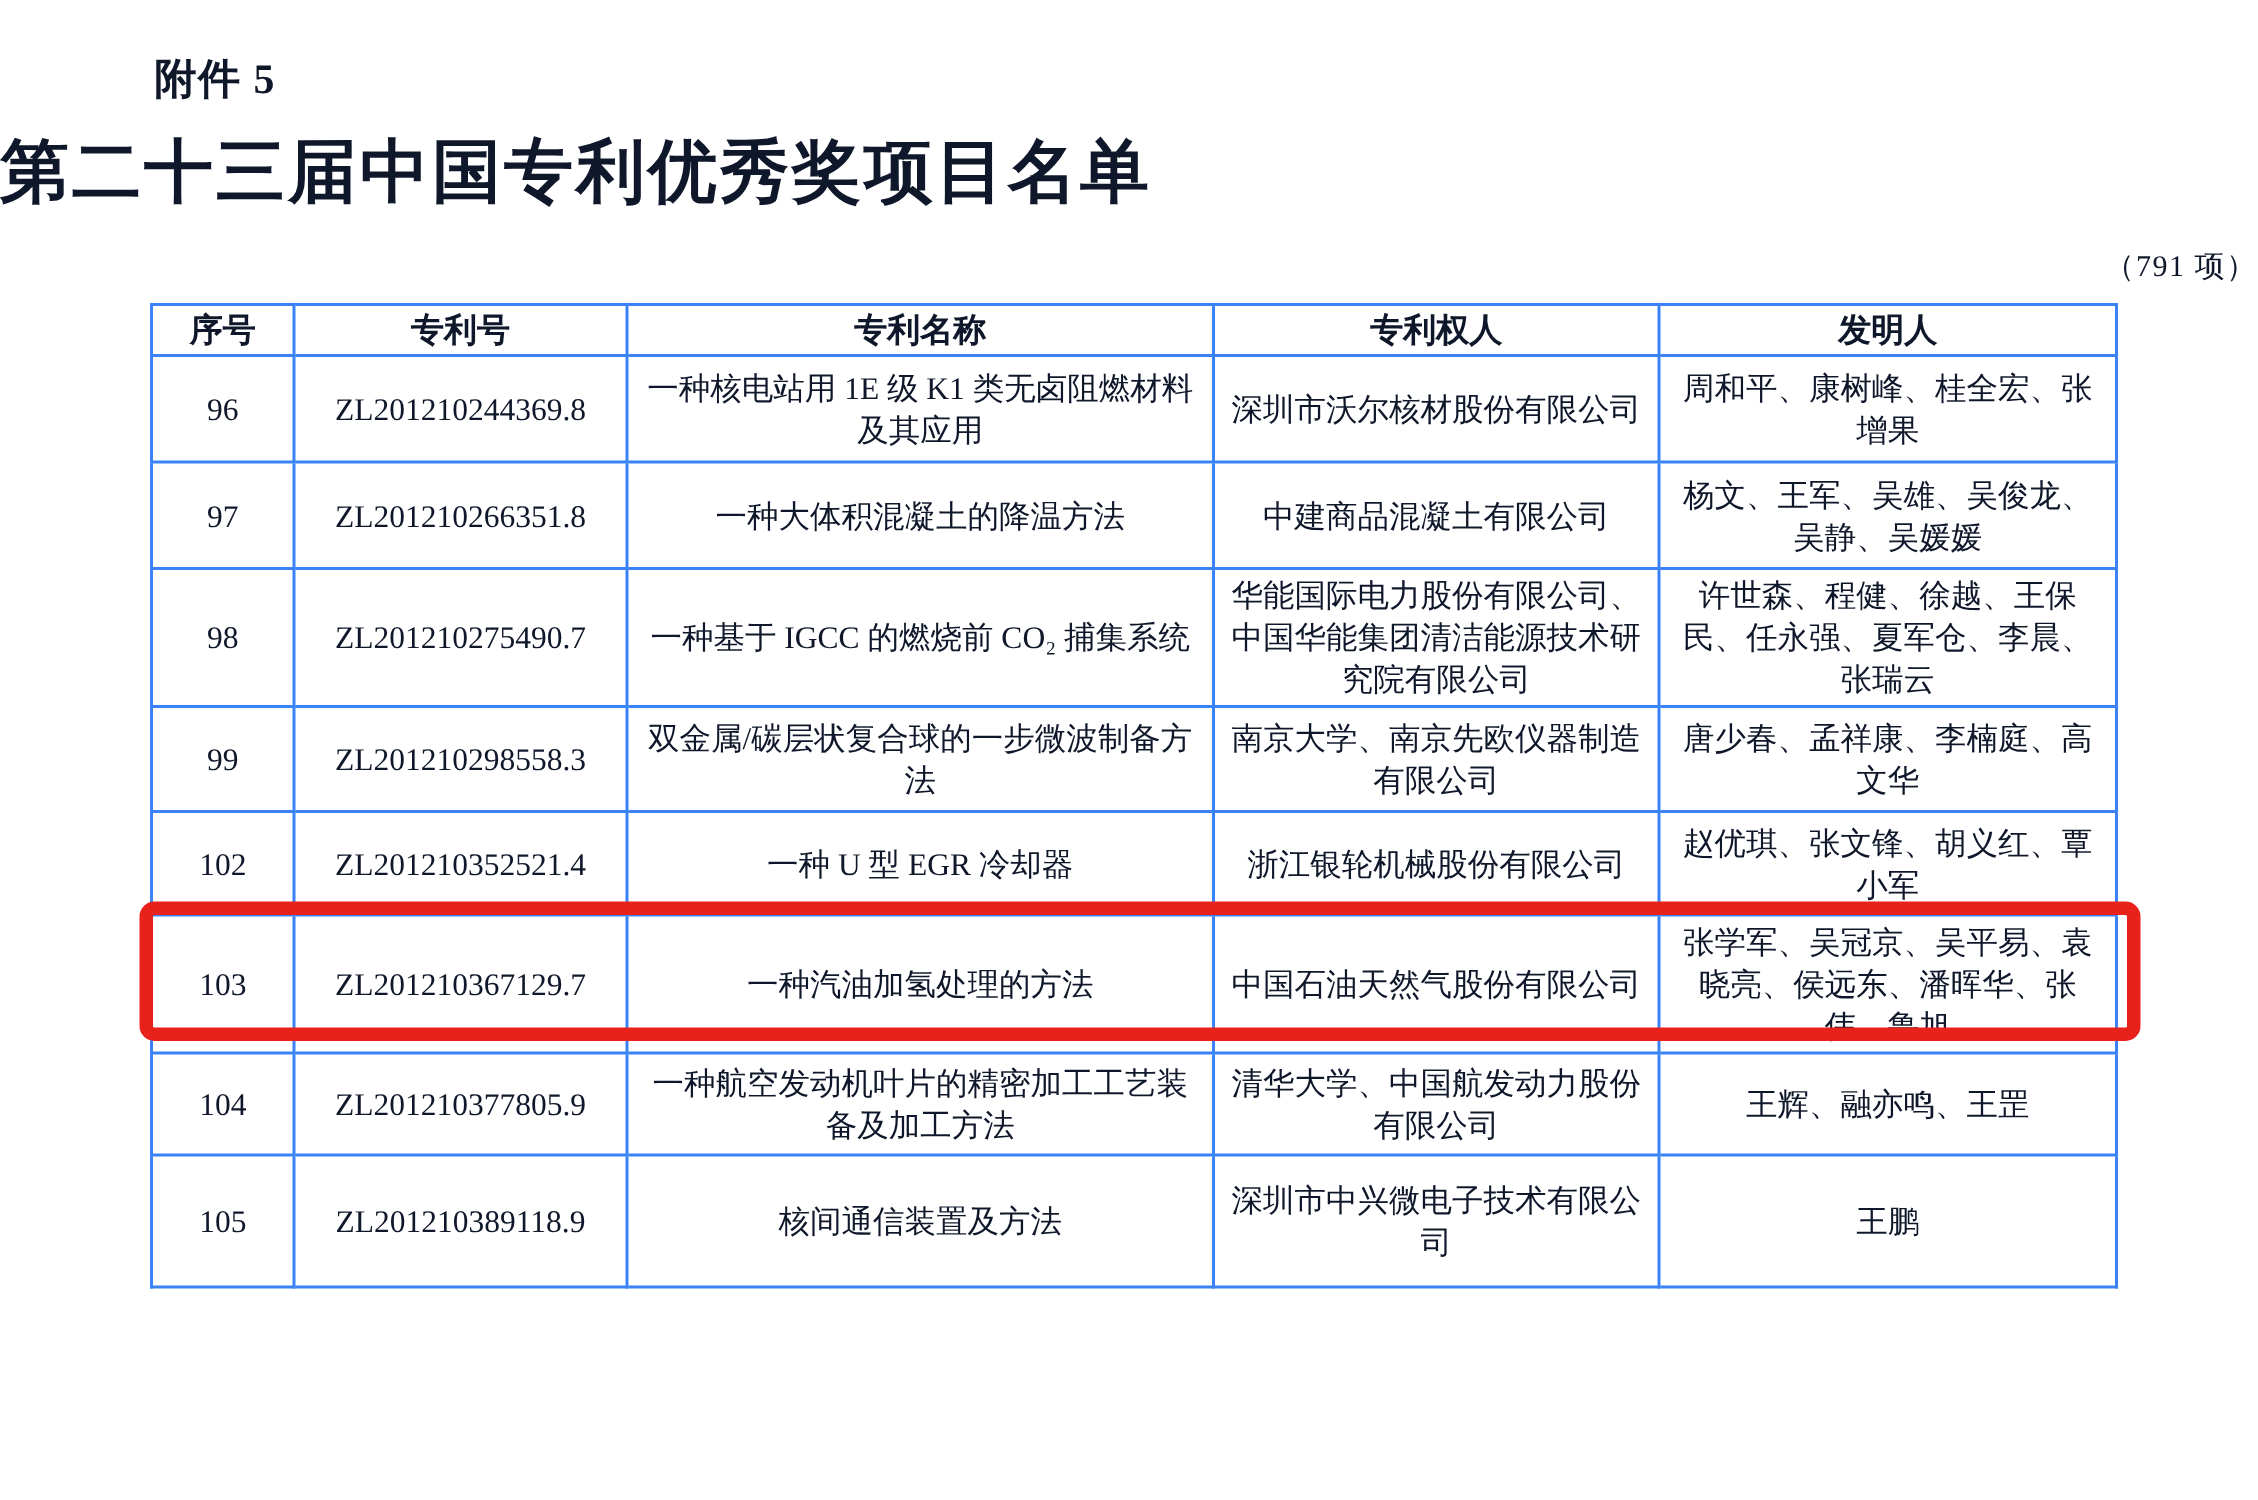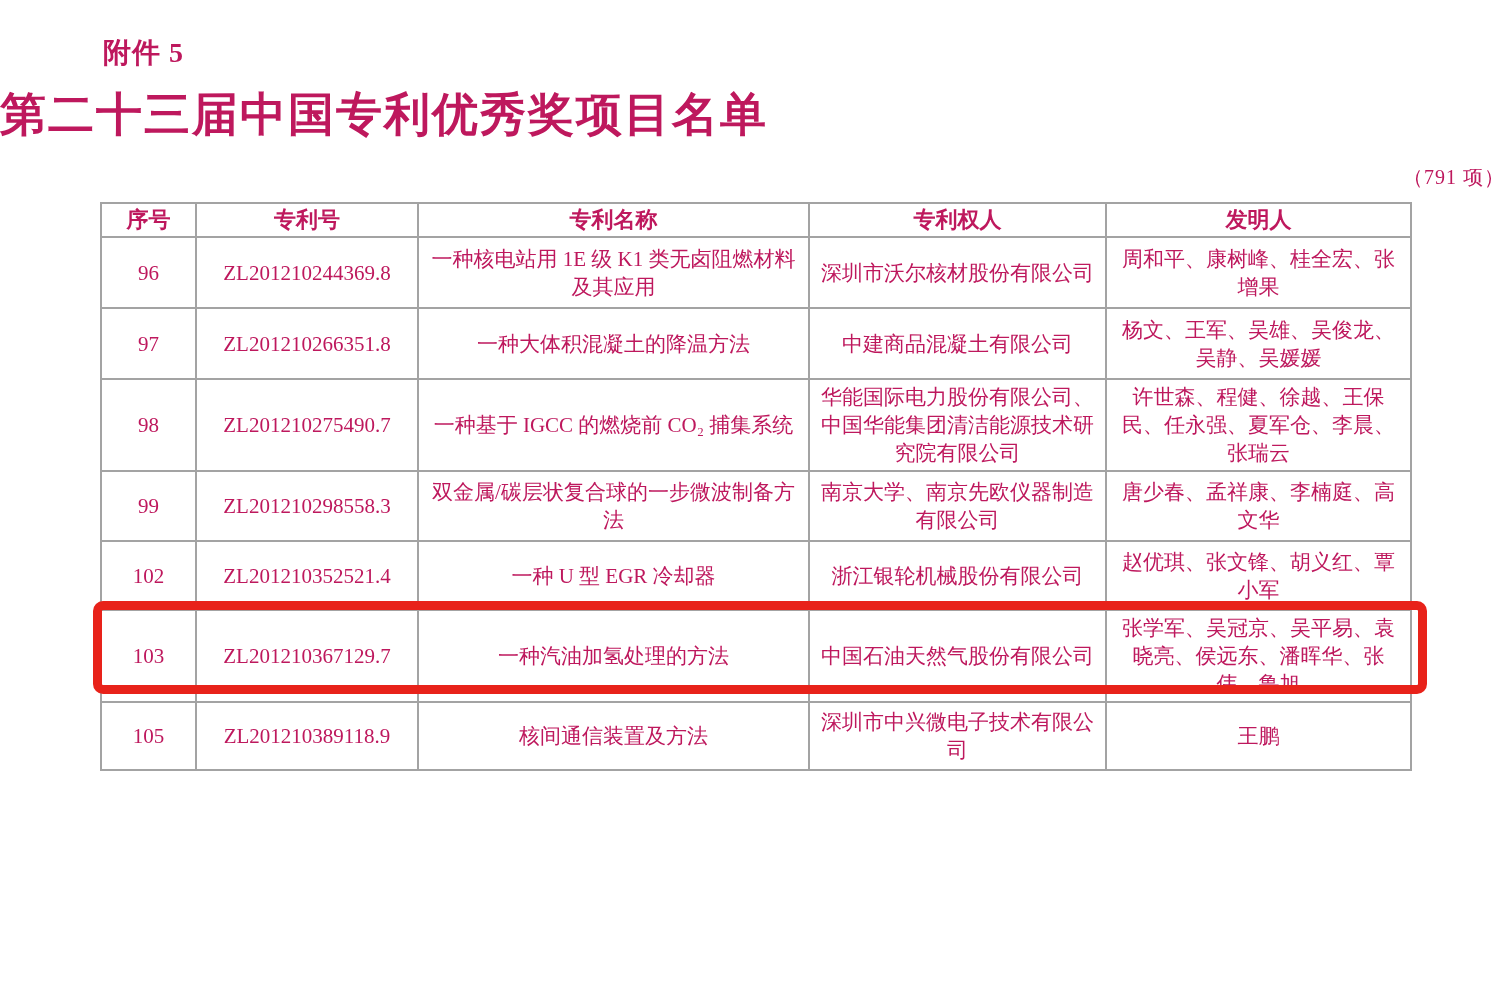--- a/index.html
+++ b/index.html
@@ -7,21 +7,21 @@
     padding: 0;
     background: #ffffff;
   }
   .page {
     position: relative;
     width: 1505px;
     height: 1000px;
     background: #ffffff;
     overflow: hidden;
     font-family: "Liberation Serif", "DejaVu Serif", serif;
-    color: #be185d;
+    color: #0f172a;
   }
   .attachment {
     position: absolute;
     left: 103px;
     top: 34px;
     font-size: 28px;
     font-weight: bold;
     letter-spacing: 1px;
   }
   .title {
@@ -55,21 +55,21 @@
     table-layout: fixed;
     width: 1310px;
   }
   .patent-table col.c-no       { width: 95px;  }
   .patent-table col.c-pno      { width: 222px; }
   .patent-table col.c-name     { width: 391px; }
   .patent-table col.c-patentee { width: 297px; }
   .patent-table col.c-inv      { width: 305px; }
   .patent-table th,
   .patent-table td {
-    border: 2px solid #a3a3a3;
+    border: 2px solid #3b82f6;
     text-align: center;
     vertical-align: middle;
     padding: 3px 8px;
     font-size: 21px;
     line-height: 28px;
     word-break: break-all;
   }
   .patent-table th {
     font-size: 22px;
     font-weight: bold;
@@ -162,20 +162,27 @@
     <td>赵优琪、张文锋、胡义红、覃小军</td>
   </tr>
           <tr>
     <td>103</td>
     <td>ZL201210367129.7</td>
     <td>一种汽油加氢处理的方法</td>
     <td>中国石油天然气股份有限公司</td>
     <td>张学军、吴冠京、吴平易、袁晓亮、侯远东、潘晖华、张伟、鲁旭</td>
   </tr>
           <tr>
+    <td>104</td>
+    <td>ZL201210377805.9</td>
+    <td>一种航空发动机叶片的精密加工工艺装备及加工方法</td>
+    <td>清华大学、中国航发动力股份有限公司</td>
+    <td>王辉、融亦鸣、王罡</td>
+  </tr>
+          <tr>
     <td>105</td>
     <td>ZL201210389118.9</td>
     <td>核间通信装置及方法</td>
     <td>深圳市中兴微电子技术有限公司</td>
     <td>王鹏</td>
   </tr>
         </tbody>
     </table>
     <div id="highlight-box" style="border-color: rgb(232, 34, 26); left: -7px; top: 399px; width: 1334px; height: 93px;"></div>
   </div>

